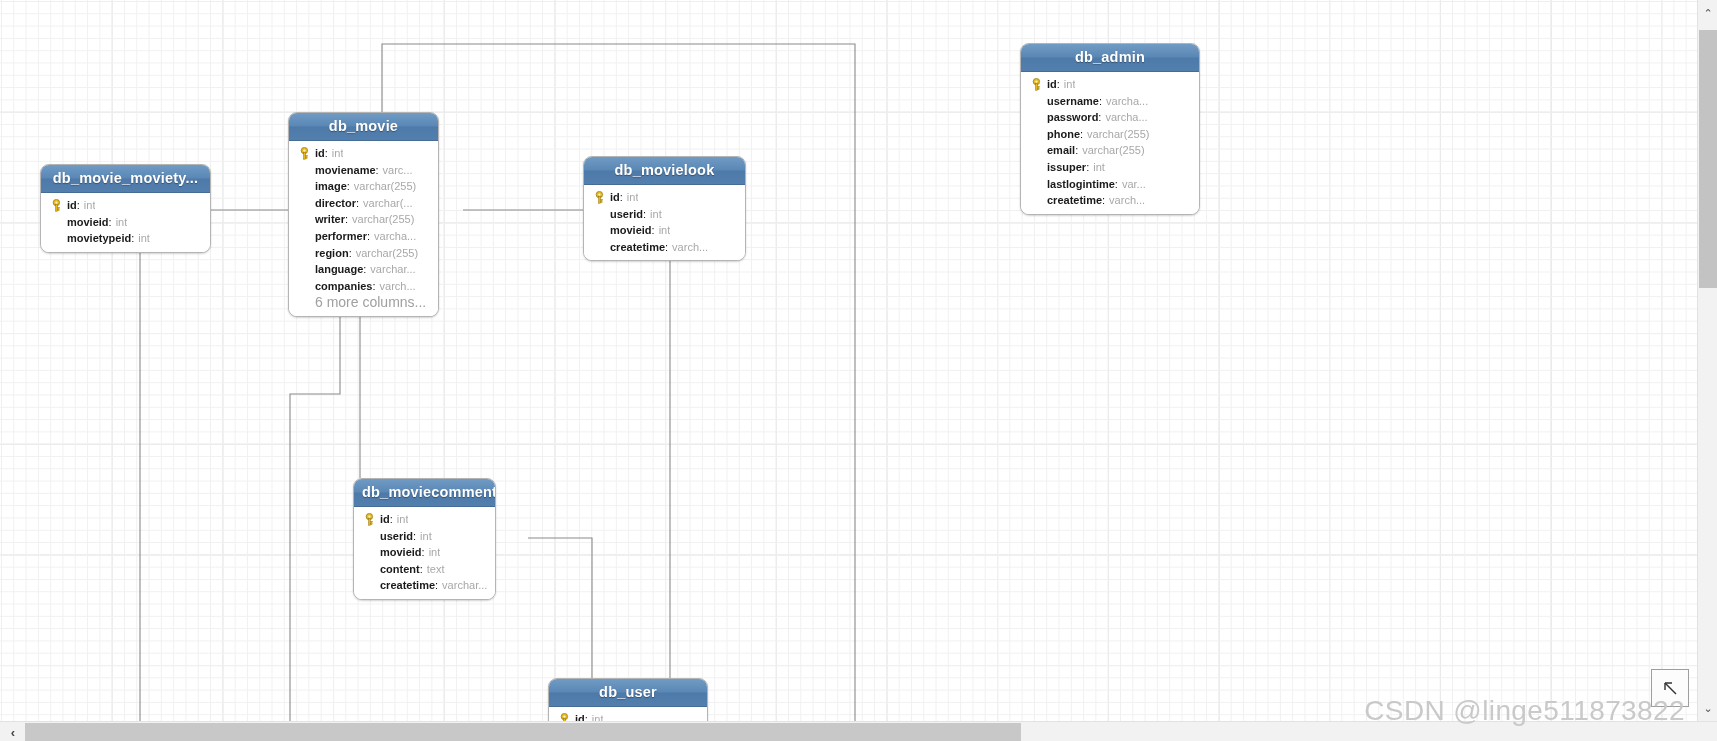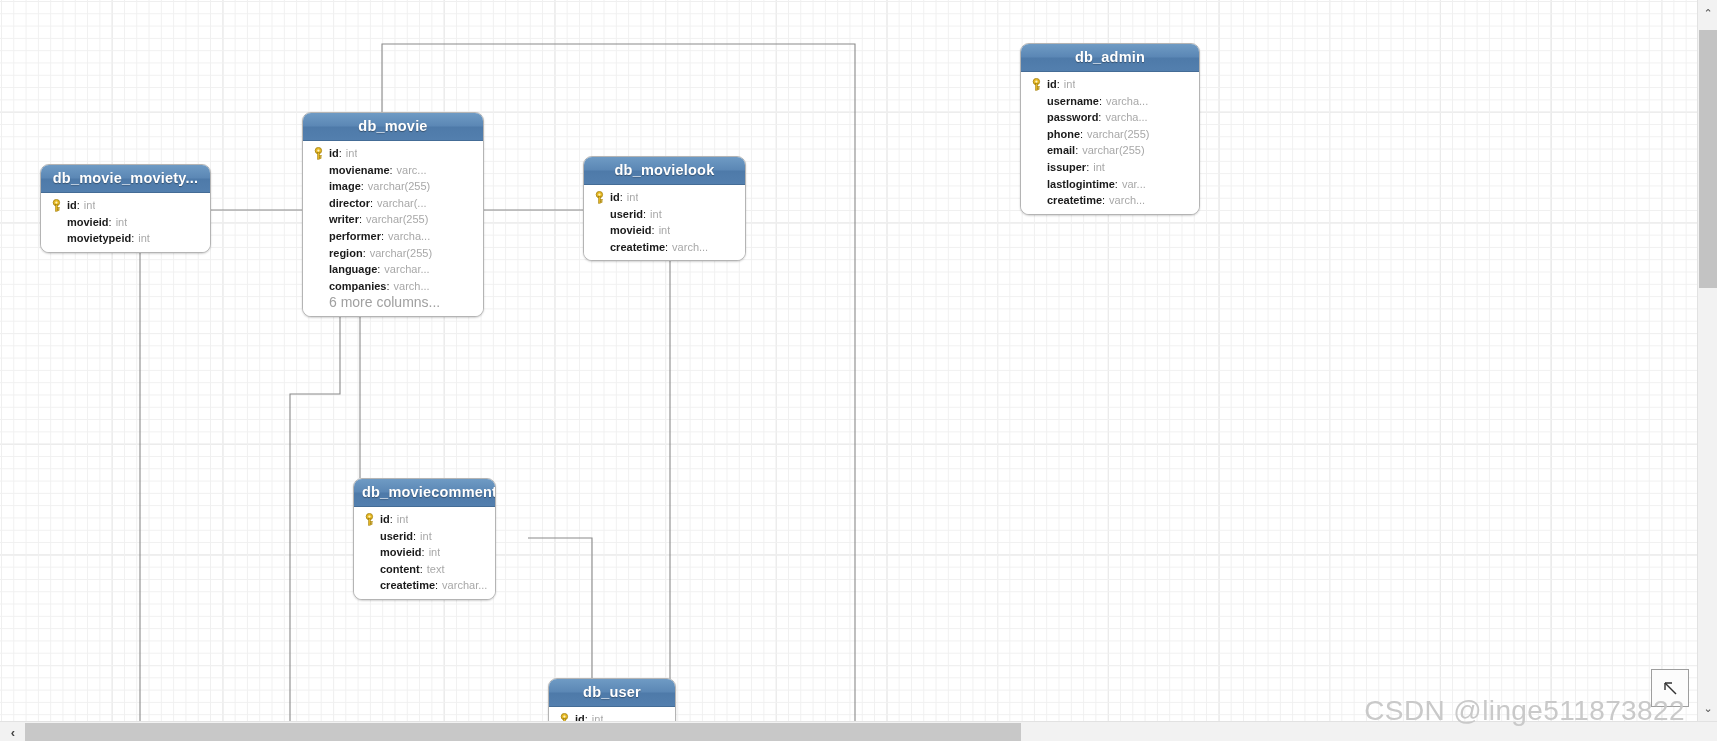--- a/index.html
+++ b/index.html
@@ -224,21 +224,21 @@
               <span class="col-type">int</span>
             </div>
             <div class="col-row">
               <span class="col-nokey"></span>
               <span class="col-name">movietypeid</span>
               <span class="col-sep">:</span>
               <span class="col-type">int</span>
             </div>
           </div>
         </div>
-        <div class="entity" style="left: 302px; top: 112px; width: 182px;">
+        <div class="entity" style="left: 288px; top: 112px; width: 151px;">
           <div class="entity-header">db_movie</div>
           <div class="entity-body">
             <div class="col-row">
               <span class="col-key">
                 <svg class="key-svg" width="13" height="13" viewBox="0 0 13 13">
                   <circle cx="4.4" cy="3.6" r="3.2" fill="#e8b922" stroke="#a07f10" stroke-width="0.8"></circle>
                   <circle cx="4.4" cy="3.6" r="1.15" fill="#fdf3c0"></circle>
                   <rect x="3.6" y="5.6" width="1.7" height="6.6" fill="#e8b922" stroke="#a07f10" stroke-width="0.6"></rect>
                   <rect x="5.2" y="8.3" width="2.2" height="1.4" fill="#e8b922" stroke="#a07f10" stroke-width="0.5"></rect>
                   <rect x="5.2" y="10.4" width="1.9" height="1.3" fill="#e8b922" stroke="#a07f10" stroke-width="0.5"></rect>
@@ -433,21 +433,21 @@
               <span class="col-type">text</span>
             </div>
             <div class="col-row">
               <span class="col-nokey"></span>
               <span class="col-name">createtime</span>
               <span class="col-sep">:</span>
               <span class="col-type">varchar...</span>
             </div>
           </div>
         </div>
-        <div class="entity" style="left: 548px; top: 678px; width: 128px;">
+        <div class="entity" style="left: 548px; top: 678px; width: 160px;">
           <div class="entity-header">db_user</div>
           <div class="entity-body">
             <div class="col-row">
               <span class="col-key">
                 <svg class="key-svg" width="13" height="13" viewBox="0 0 13 13">
                   <circle cx="4.4" cy="3.6" r="3.2" fill="#e8b922" stroke="#a07f10" stroke-width="0.8"></circle>
                   <circle cx="4.4" cy="3.6" r="1.15" fill="#fdf3c0"></circle>
                   <rect x="3.6" y="5.6" width="1.7" height="6.6" fill="#e8b922" stroke="#a07f10" stroke-width="0.6"></rect>
                   <rect x="5.2" y="8.3" width="2.2" height="1.4" fill="#e8b922" stroke="#a07f10" stroke-width="0.5"></rect>
                   <rect x="5.2" y="10.4" width="1.9" height="1.3" fill="#e8b922" stroke="#a07f10" stroke-width="0.5"></rect>

